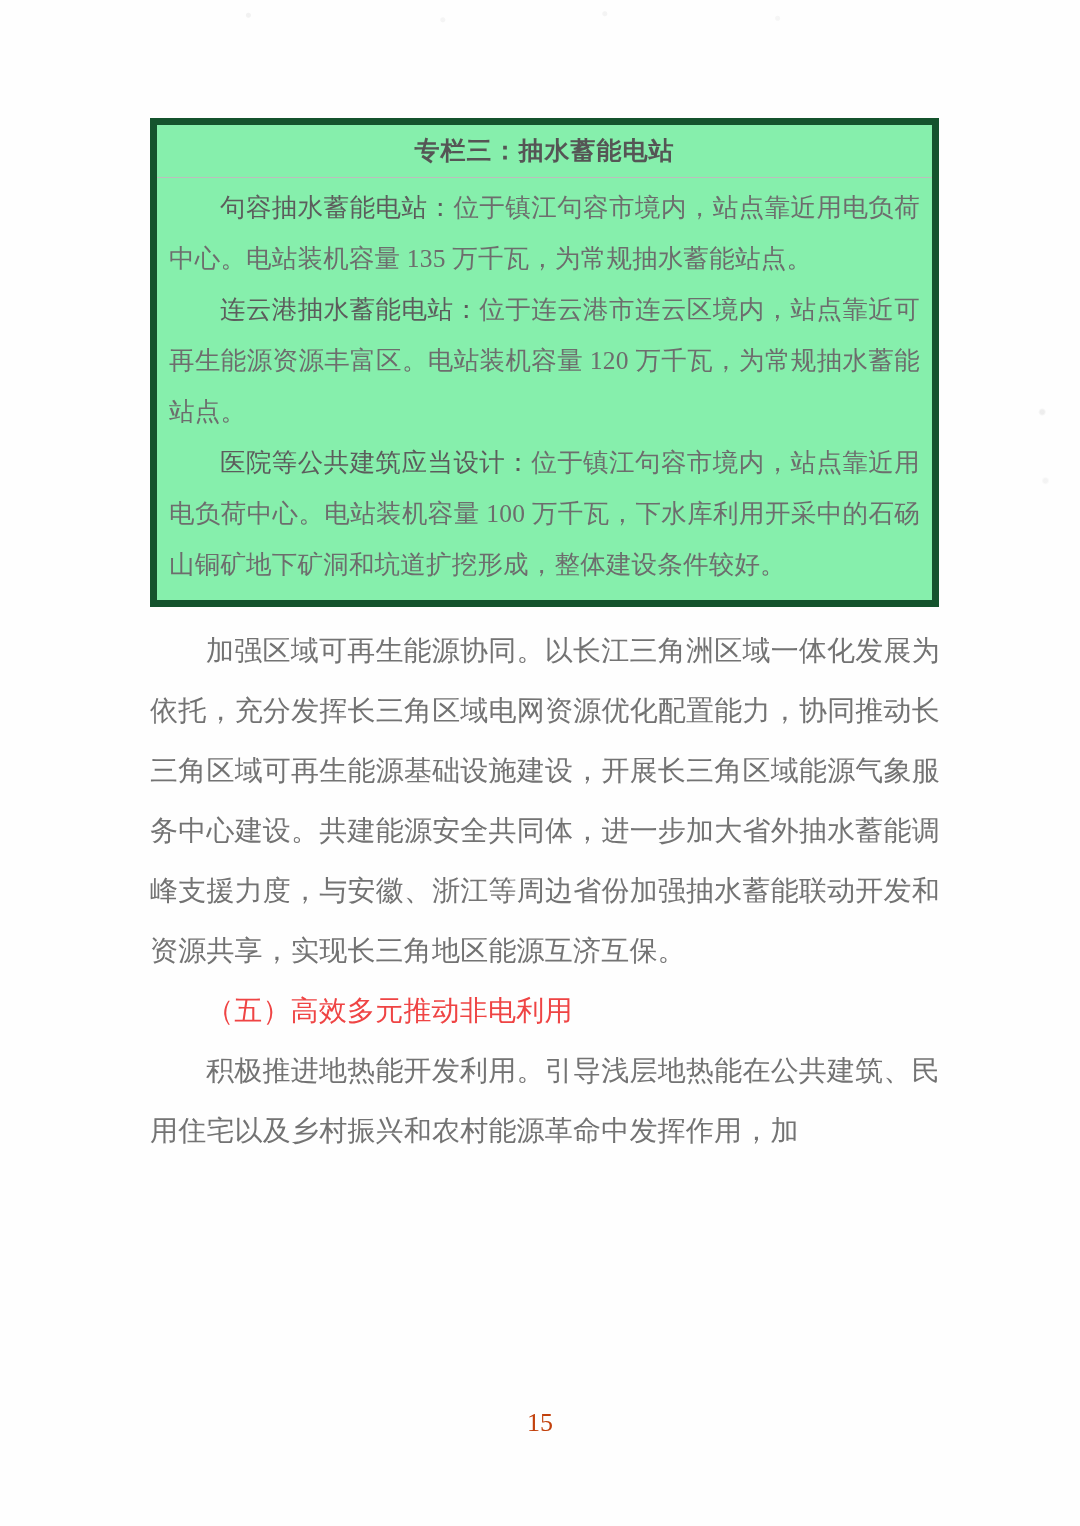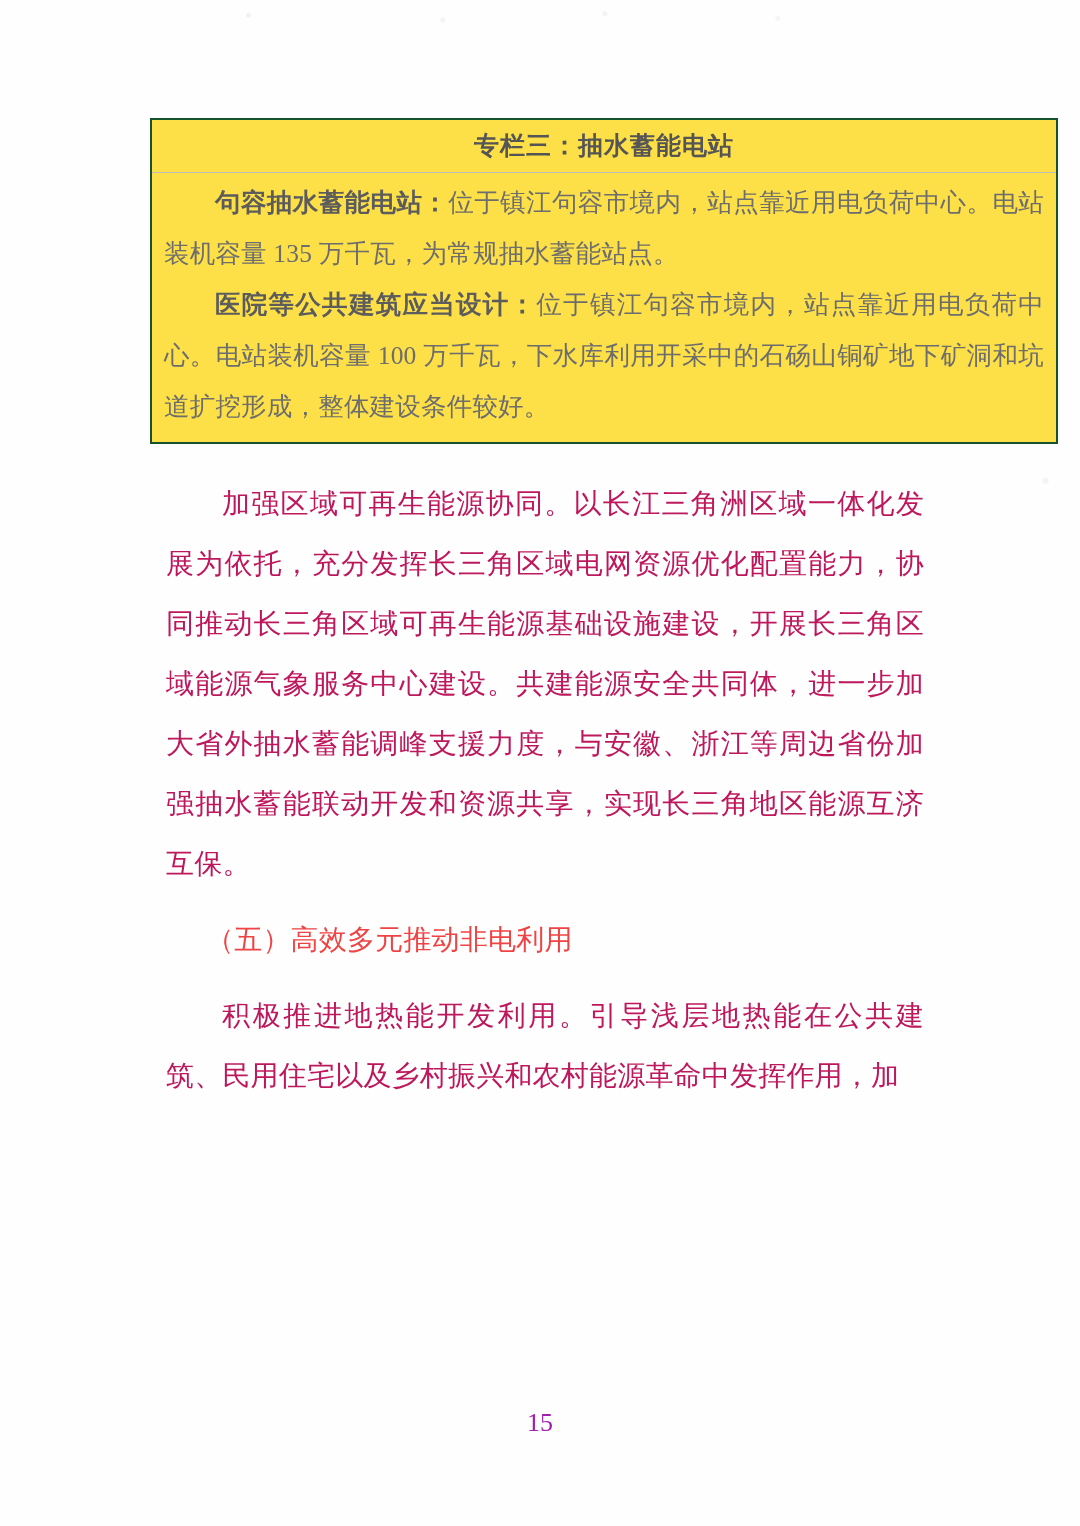--- a/index.html
+++ b/index.html
@@ -38,24 +38,24 @@
 
   .content {
     position: absolute;
     left: 150px;
     top: 118px;
     width: 790px;
   }
 
   
   .callout {
-    border: 2px solid #14532d;
-    width: 908px;
+    border: 7px solid #14532d;
+    width: 789px;
     box-sizing: border-box;
-    background: #fde047;
+    background: #86efac;
     margin-bottom: 10px;
   }
   .callout-title-row {
     border-bottom: 1px solid #bdbdbd;
     text-align: center;
     padding: 9px 0 10px 0;
   }
   .callout-title {
     font-family: "DejaVu Sans", "Liberation Sans", sans-serif;
     font-weight: bold;
@@ -71,31 +71,31 @@
     font-size: 25.5px;
     line-height: 51px;
     color: #6d6d6d;
     text-indent: 2em;
     text-align: justify;
     text-justify: inter-character;
     font-family: "Liberation Serif", "DejaVu Serif", serif;
     letter-spacing: 0.2px;
   }
   .callout-body p .lead {
-    font-weight: bold;
+    font-weight: normal;
     color: #5c5c5c;
     font-family: "DejaVu Serif", "Liberation Serif", serif;
   }
 
   
   .body-par {
-    margin: 16px;
+    margin: 0;
     font-size: 28px;
     line-height: 60px;
-    color: #be185d;
+    color: #737373;
     text-indent: 2em;
     text-align: justify;
     text-justify: inter-character;
     letter-spacing: 0.2px;
   }
   .section-heading {
     margin: 0;
     font-size: 28px;
     line-height: 60px;
     color: #ef4444;
@@ -107,21 +107,21 @@
   .gap-small { height: 4px; }
 
   
   .page-number {
     position: absolute;
     left: 0;
     right: 0;
     top: 1408px;
     text-align: center;
     font-size: 26px;
-    color: #a21caf;
+    color: #c2410c;
     font-family: "Liberation Serif", "DejaVu Serif", serif;
   }
 </style>
 </head>
 <body>
 
 <div class="page">
 
   <div class="scan-noise"></div>
 
@@ -130,20 +130,23 @@
     <div class="callout">
       <div class="callout-title-row">
         <span class="callout-title">专栏三：抽水蓄能电站</span>
       </div>
       <div class="callout-body">
 
         <p>
           <span class="lead">句容抽水蓄能电站</span><span class="lead">：</span><span>位于镇江句容市境内，站点靠近用电负荷中心。电站装机容量 135 万千瓦，为常规抽水蓄能站点。</span>
         </p>
 
+        <p>
+          <span class="lead">连云港抽水蓄能电站</span><span class="lead">：</span><span>位于连云港市连云区境内，站点靠近可再生能源资源丰富区。电站装机容量 120 万千瓦，为常规抽水蓄能站点。</span>
+        </p>
 
         <p>
           <span class="lead">医院等公共建筑应当设计</span><span class="lead">：</span><span>位于镇江句容市境内，站点靠近用电负荷中心。电站装机容量 100 万千瓦，下水库利用开采中的石砀山铜矿地下矿洞和坑道扩挖形成，整体建设条件较好。</span>
         </p>
 
 
       </div>
     </div>
 
     <div class="gap-small"></div>

